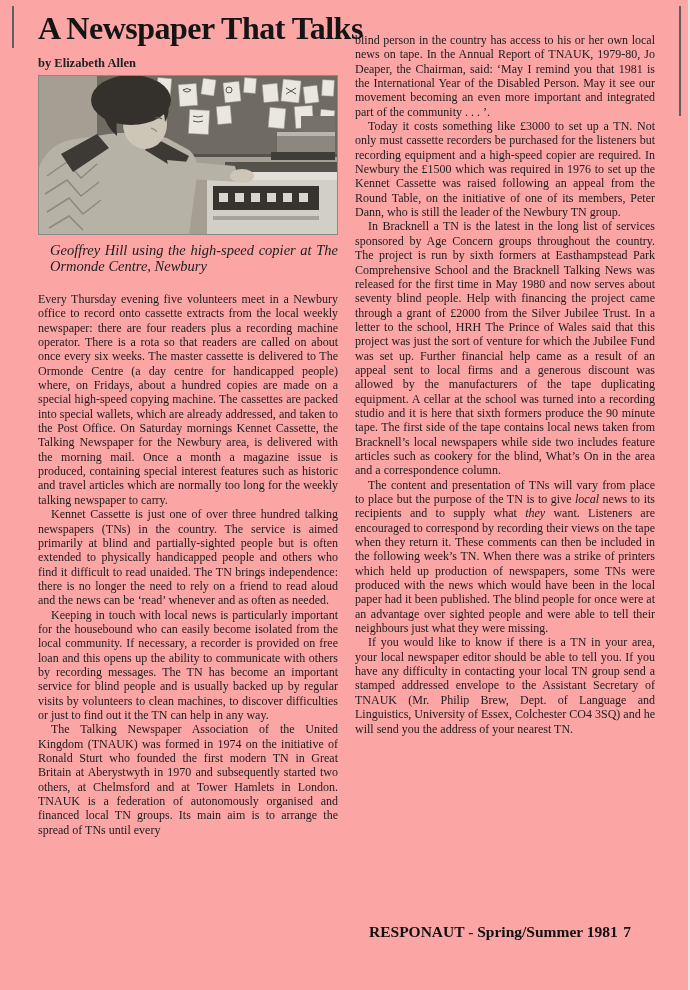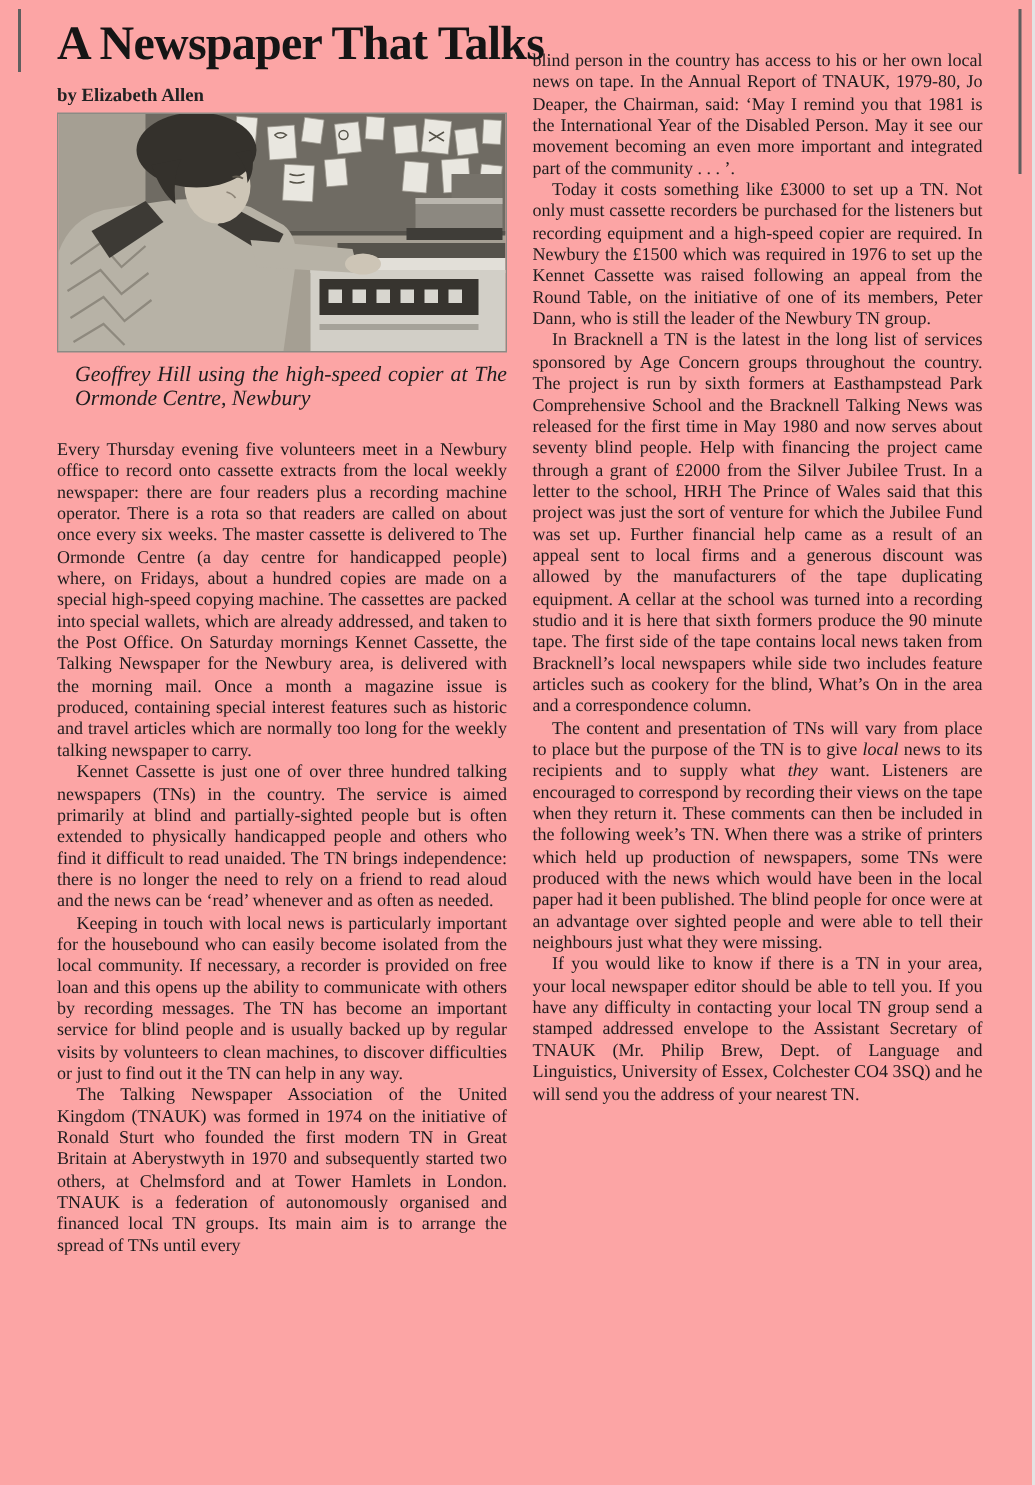--- a/index.html
+++ b/index.html
@@ -137,14 +137,18 @@
       <p class="body-p indent"><span>The Talking Newspaper Association of the United Kingdom (TNAUK) was formed in 1974 on the initiative of Ronald Sturt who founded the first modern TN in Great Britain at Aberystwyth in 1970 and subsequently started two others, at Chelmsford and at Tower Hamlets in London. TNAUK is a federation of autonomously organised and financed local TN groups. Its main aim is to arrange the spread of TNs until every</span></p>
     </div>
   <div class="col-right-text">
       <p class="body-p"><span>blind person in the country has access to his or her own local news on tape. In the Annual Report of TNAUK, 1979-80, Jo Deaper, the Chairman, said: ‘May I remind you that 1981 is the International Year of the Disabled Person. May it see our movement becoming an even more important and integrated part of the community . . . ’.</span></p>
       <p class="body-p indent"><span>Today it costs something like £3000 to set up a TN. Not only must cassette recorders be purchased for the listeners but recording equipment and a high-speed copier are required. In Newbury the £1500 which was required in 1976 to set up the Kennet Cassette was raised following an appeal from the Round Table, on the initiative of one of its members, Peter Dann, who is still the leader of the Newbury TN group.</span></p>
       <p class="body-p indent"><span>In Bracknell a TN is the latest in the long list of services sponsored by Age Concern groups throughout the country. The project is run by sixth formers at Easthampstead Park Comprehensive School and the Bracknell Talking News was released for the first time in May 1980 and now serves about seventy blind people. Help with financing the project came through a grant of £2000 from the Silver Jubilee Trust. In a letter to the school, HRH The Prince of Wales said that this project was just the sort of venture for which the Jubilee Fund was set up. Further financial help came as a result of an appeal sent to local firms and a generous discount was allowed by the manufacturers of the tape duplicating equipment. A cellar at the school was turned into a recording studio and it is here that sixth formers produce the 90 minute tape. The first side of the tape contains local news taken from Bracknell’s local newspapers while side two includes feature articles such as cookery for the blind, What’s On in the area and a correspondence column.</span></p>
       <p class="body-p indent"><span>The content and presentation of TNs will vary from place to place but the purpose of the TN is to give </span><span class="ital">local</span><span> news to its recipients and to supply what </span><span class="ital">they</span><span> want. Listeners are encouraged to correspond by recording their views on the tape when they return it. These comments can then be included in the following week’s TN. When there was a strike of printers which held up production of newspapers, some TNs were produced with the news which would have been in the local paper had it been published. The blind people for once were at an advantage over sighted people and were able to tell their neighbours just what they were missing.</span></p>
       <p class="body-p indent"><span>If you would like to know if there is a TN in your area, your local newspaper editor should be able to tell you. If you have any difficulty in contacting your local TN group send a stamped addressed envelope to the Assistant Secretary of TNAUK (Mr. Philip Brew, Dept. of Language and Linguistics, University of Essex, Colchester CO4 3SQ) and he will send you the address of your nearest TN.</span></p>
     </div>
 
+  <div class="footer">
+    <span class="journal">RESPONAUT - Spring/Summer 1981</span>
+    <span class="pageno">7</span>
+  </div>
 
 </div>
 
 </body></html>

